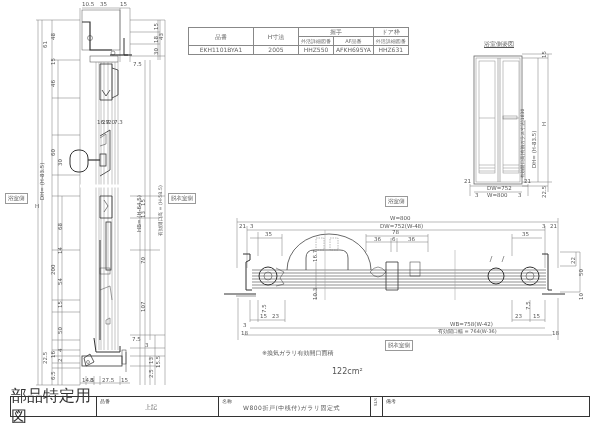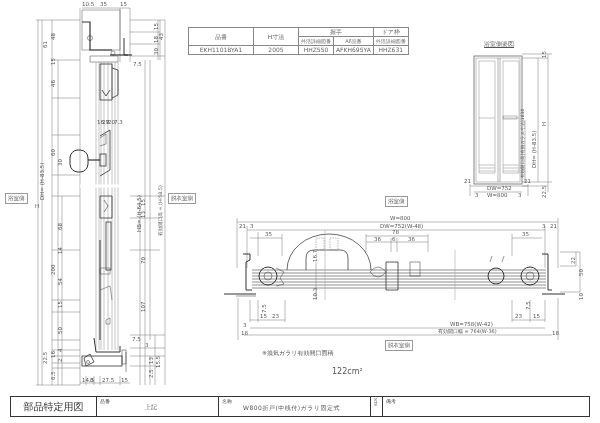--- a/index.html
+++ b/index.html
@@ -5,21 +5,21 @@
   html, body { margin:0; padding:0; background:#ffffff; }
   body { width:600px; height:423px; position:relative; overflow:hidden; font-family:"DejaVu Sans", sans-serif; color:#333; }
   svg { position:absolute; left:0; top:0; }
   .t { font-family:"DejaVu Sans", sans-serif; fill:#555; }
   .spec-table { position:absolute; left:188px; top:27px; border-collapse:collapse; font-size:6px; color:#666; }
   .spec-table td { border:1px solid #888; text-align:center; padding:0 2px; height:8px; line-height:8px; white-space:nowrap; }
   .label-box { position:absolute; border:1px solid #999; font-size:5.5px; color:#555; padding:1px 2px; background:#fff; line-height:7px; }
   .title-block { position:absolute; left:10px; top:396px; width:578px; height:19px; border:1.5px solid #333; display:flex; background:#fff; }
   .tb-cell { border-right:1px solid #333; position:relative; height:100%; box-sizing:border-box; }
   .tb-logo { width:60px; font-family:"DejaVu Serif", serif; font-weight:bold; font-size:14px; color:#111; display:flex; align-items:center; justify-content:center; letter-spacing:0.5px; }
-  .tb-title { width:86px; font-size:10px; color:#333; display:flex; align-items:center; justify-content:center; }
+  .tb-title { width:86px; font-size:16px; color:#333; display:flex; align-items:center; justify-content:center; }
   .tb-small-label { position:absolute; left:3px; top:1px; font-size:5px; color:#444; }
   .tb-val { position:absolute; font-size:6px; color:#555; }
   .note { position:absolute; font-size:6px; color:#555; }
   .hdr-label { position:absolute; font-size:6px; color:#555; text-decoration:underline; }
 </style>
 </head>
 <body>
 
 <svg width="600" height="423" viewBox="0 0 600 423">
   <g stroke="#777" stroke-width="0.5" fill="none">

